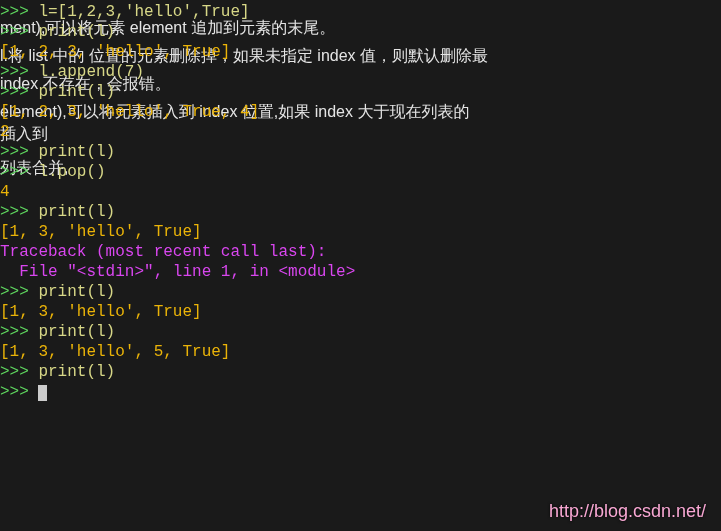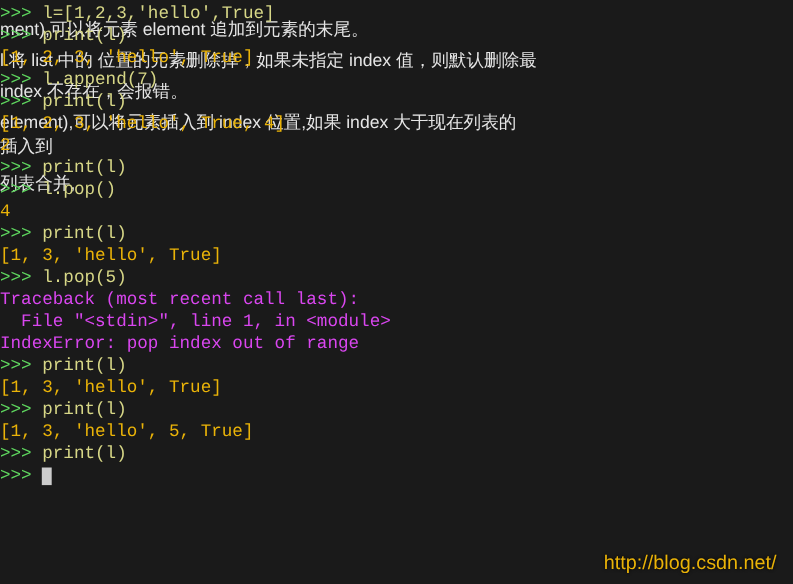--- a/index.html
+++ b/index.html
@@ -31,21 +31,21 @@
       height: 20px;
     }
     .prompt { color: #5fd75f; }
     .input { color: #d7d787; }
     .output { color: #eab308; }
     .traceback { color: #d946ef; }
     .watermark {
       position: absolute;
       bottom: 10px;
       right: 15px;
-      color: #eab308;
+      color: #f9a8d4;
       font-family: sans-serif;
       font-size: 18px;
       z-index: 3;
       text-shadow: 0 0 3px #000;
     }
     .cursor {
       display: inline-block;
       width: 9px;
       height: 16px;
       background: #cccccc;
@@ -68,24 +68,22 @@
     <div class="line"><span class="output">[1, 2, 3, 'hello', True]</span></div>
     <div class="line"><span class="prompt">&gt;&gt;&gt; </span><span class="input">l.append(7)</span></div>
     <div class="line"><span class="prompt">&gt;&gt;&gt; </span><span class="input">print(l)</span></div>
     <div class="line"><span class="output">[1, 2, 3, 'hello', True, 4]</span></div>
     <div class="line"><span class="output">2</span></div>
     <div class="line"><span class="prompt">&gt;&gt;&gt; </span><span class="input">print(l)</span></div>
     <div class="line"><span class="prompt">&gt;&gt;&gt; </span><span class="input">l.pop()</span></div>
     <div class="line"><span class="output">4</span></div>
     <div class="line"><span class="prompt">&gt;&gt;&gt; </span><span class="input">print(l)</span></div>
     <div class="line"><span class="output">[1, 3, 'hello', True]</span></div>
-    <div class="line"><span class="prompt">&gt;&gt;&gt; </span><span class="input">l.pop(5)</span></div>
     <div class="line"><span class="traceback">Traceback (most recent call last):</span></div>
     <div class="line"><span class="traceback">  File "&lt;stdin&gt;", line 1, in &lt;module&gt;</span></div>
-    <div class="line"><span class="traceback">IndexError: pop index out of range</span></div>
     <div class="line"><span class="prompt">&gt;&gt;&gt; </span><span class="input">print(l)</span></div>
     <div class="line"><span class="output">[1, 3, 'hello', True]</span></div>
     <div class="line"><span class="prompt">&gt;&gt;&gt; </span><span class="input">print(l)</span></div>
     <div class="line"><span class="output">[1, 3, 'hello', 5, True]</span></div>
     <div class="line"><span class="prompt">&gt;&gt;&gt; </span><span class="input">print(l)</span></div>
     <div class="line"><span class="prompt">&gt;&gt;&gt; </span><span class="cursor"></span></div>
   </div>
 
 <div class="watermark">http://blog.csdn.net/</div>
 

